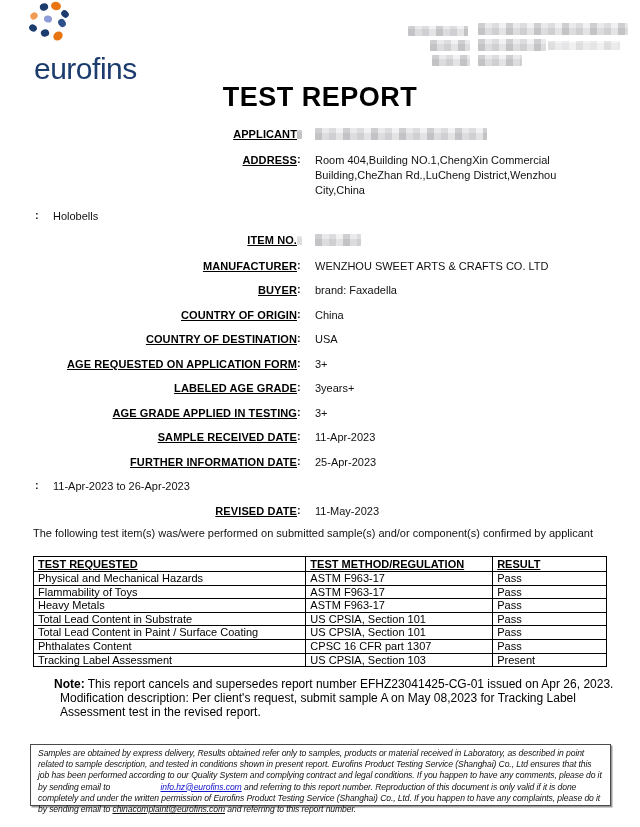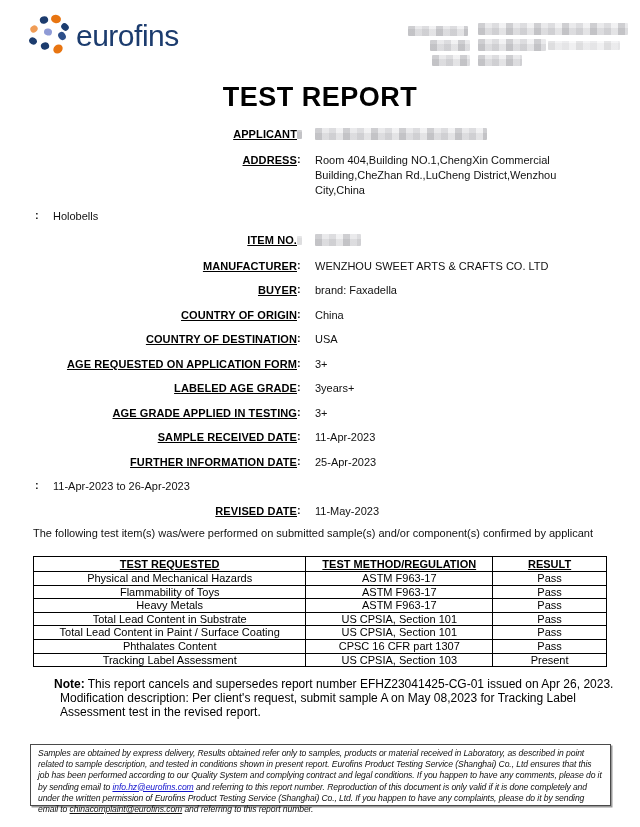--- a/index.html
+++ b/index.html
@@ -8,21 +8,21 @@
     position:relative;
     width:640px; height:827px;
     margin:0 auto;
     background:#ffffff;
     font-family:"Liberation Sans", sans-serif;
     color:#1a1a1a;
     overflow:hidden;
   }
 
   
-  .logo { position:absolute; left:28px; top:13px; display:flex; align-items:flex-start; }
+  .logo { position:absolute; left:28px; top:0; display:flex; align-items:flex-start;flex-direction:column; }
   .logo-mark { width:42px; height:46px; position:relative; }
   .logo-word {
     font-size:30px; font-weight:500; color:#1c3c6e;
     letter-spacing:-0.5px; margin-left:6px; line-height:46px;
   }
 
   
   .px {
     position:absolute;
     background-image:
@@ -54,21 +54,21 @@
   
   .intro { position:absolute; left:33px; top:527px; width:580px; font-size:11px; color:#111; }
 
   
   table.results {
     position:absolute; left:33px; top:556px; width:574px;
     border-collapse:collapse; font-size:11px;
   }
   table.results td, table.results th {
     border:1px solid #000; padding:0 4px; height:13.6px;
-    line-height:12.5px; text-align:center; vertical-align:middle; color:#000;
+    line-height:12.5px; text-align:left; vertical-align:middle; color:#000;
     font-weight:normal;
   }
   table.results th { font-weight:bold; text-decoration:underline; height:15px; }
   .col-test   { width:273px; }
   .col-method { width:187px;margin-left:46px; }
   .col-result { width:114px; }
 
   
   .note {
     position:absolute; left:35px; top:677px; width:577px;
@@ -80,21 +80,21 @@
   
   .footer-box {
     position:absolute; left:30px; top:744px; width:581px; height:62px;
     border:1px solid #4a4a4a;
     box-shadow:1.5px 1.5px 0 #9a9a9a;
     padding:3px 7px 3px 7px;
     font-size:8.6px; font-style:italic; line-height:11.2px; color:#111;
     letter-spacing:-0.1px;
   }
   .footer-box a { cursor:pointer; }
-  .link-blue { color:#1414cc; text-decoration:underline; }
+  .link-blue { color:#1414cc; text-decoration:underline;margin-left:48px; }
   .link-dark { color:#111; text-decoration:underline; }
 </style>
 </head>
 <body>
 
 <div class="page">
 
   <div class="logo">
     <div class="logo-mark">
       <svg width="42" height="46" viewBox="0 0 42 46">

